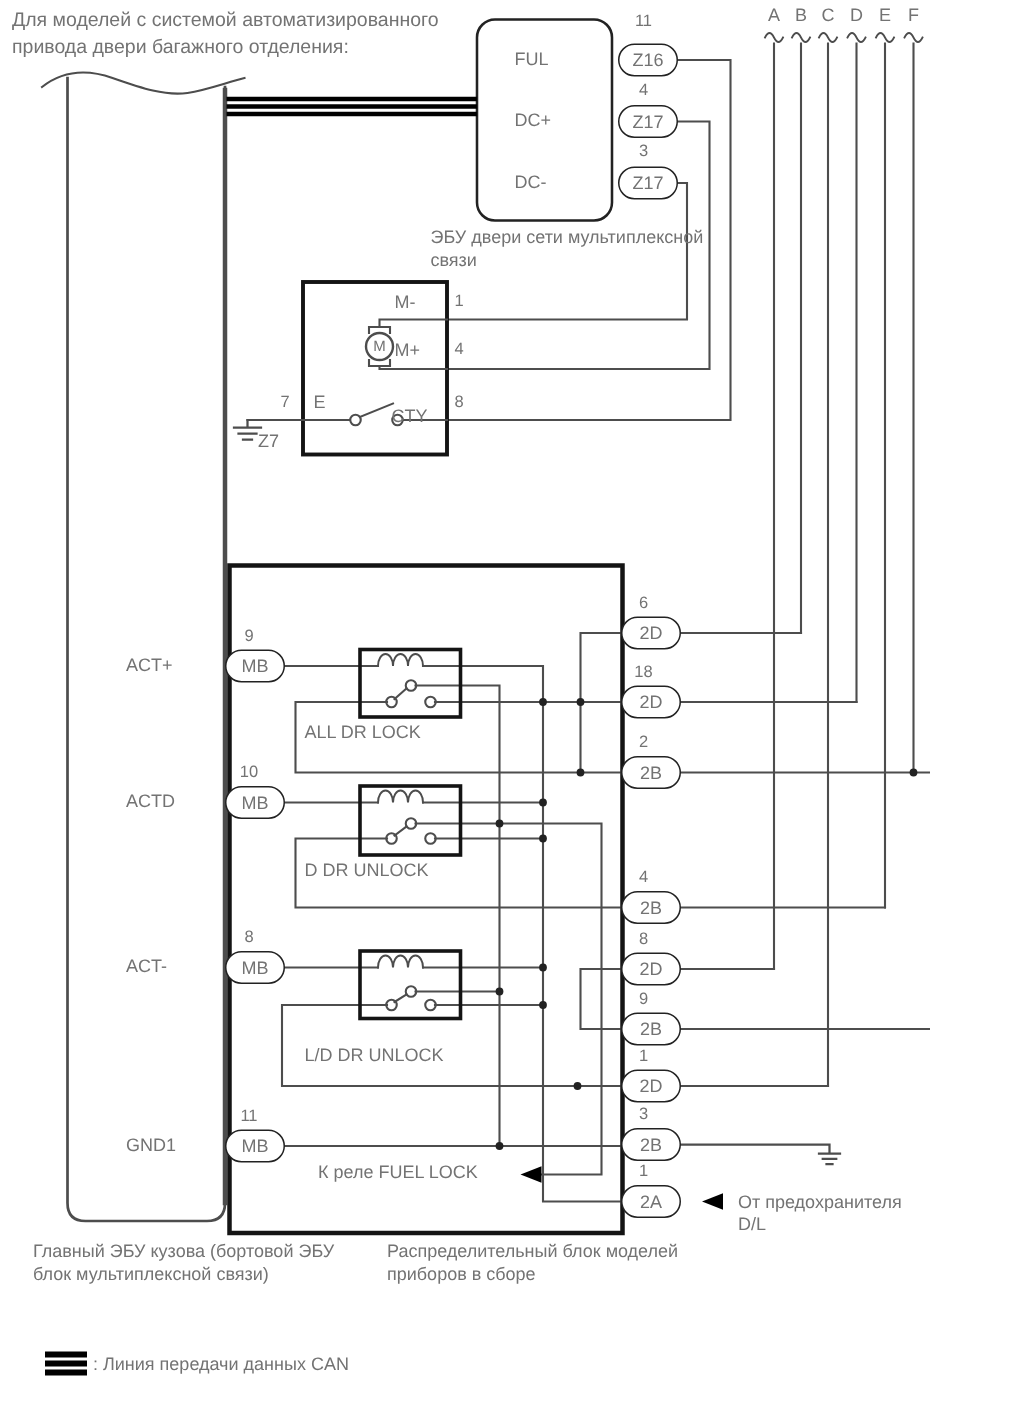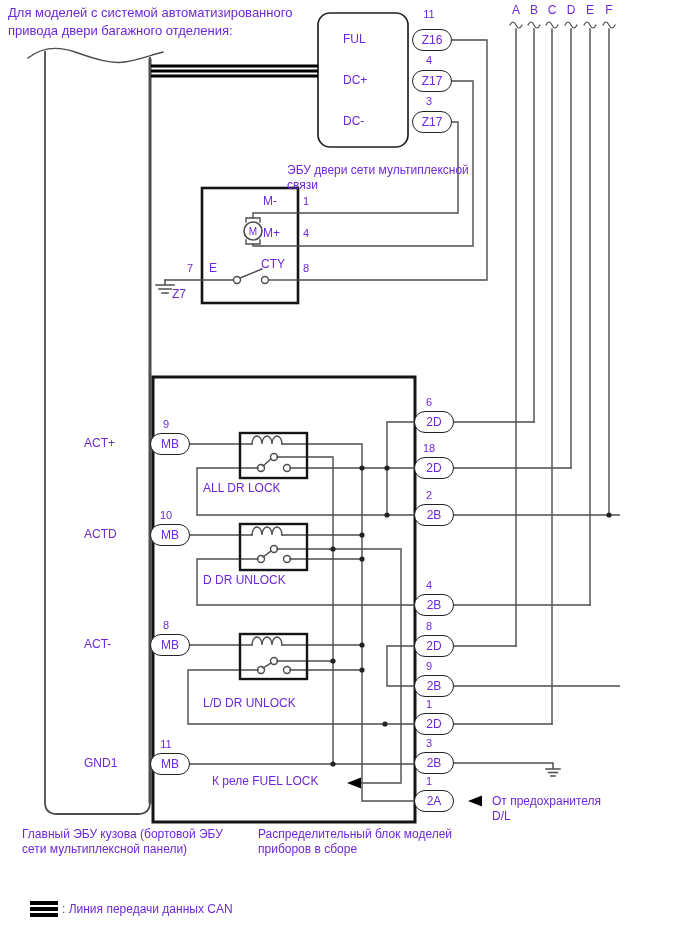--- a/index.html
+++ b/index.html
@@ -1,17 +1,17 @@
 <!DOCTYPE html>
 <html><head>
 <meta charset="utf-8">
 <style>
   html,body{margin:0;padding:0;background:#fff;}
   #canvas{position:relative;width:620px;height:949px;background:#fff;
-          font-family:"Liberation Sans",sans-serif;color:#6d28d9;overflow:hidden;}
+          font-family:"Liberation Sans",sans-serif;color:#737373;overflow:hidden;}
   #wires{position:absolute;left:0;top:0;}
   .t{position:absolute;font-size:12px;line-height:15px;white-space:pre-line;}
   .hdr{font-size:13px;line-height:18px;}
   .pill{position:absolute;width:40px;height:22px;border:1.6px solid #222;border-radius:11px;
         background:#fff;display:flex;align-items:center;justify-content:center;
         font-size:12px;box-sizing:border-box;}
   .pnum{position:absolute;width:24px;text-align:center;font-size:11px;}
   .rlbl{position:absolute;width:60px;font-size:12px;}
   .relay-lbl{position:absolute;width:140px;text-align:left;font-size:12px;}
   .letter{position:absolute;width:18px;text-align:center;font-size:12px;}
@@ -136,31 +136,31 @@
 
   <div class="pnum" style="left:417px;top:8px;">11</div>
   <div class="pnum" style="left:417px;top:54px;">4</div>
   <div class="pnum" style="left:417px;top:95px;">3</div>
   <div class="rlbl" style="left:343px;top:32px;">FUL</div>
   <div class="rlbl" style="left:343px;top:73px;">DC+</div>
   <div class="rlbl" style="left:343px;top:114px;">DC-</div>
   <div class="pill" style="left:412px;top:29px;">Z16</div>
   <div class="pill" style="left:412px;top:70px;">Z17</div>
   <div class="pill" style="left:412px;top:111px;">Z17</div>
-  <div class="t" style="left:287px;top:163px;">ЭБУ двери сети мультиплексной
+  <div class="t" style="left:287px;top:151px;">ЭБУ двери сети мультиплексной
 связи</div>
 
   <div class="t" style="left:248px;top:224px;width:10px;text-align:center;font-size:10px;">M</div>
   <div class="rlbl" style="left:263px;top:194px;width:30px;">M-</div>
   <div class="t small" style="left:303px;top:194px;">1</div>
   <div class="rlbl" style="left:263px;top:226px;width:30px;">M+</div>
   <div class="t small" style="left:303px;top:226px;">4</div>
   <div class="t" style="left:209px;top:261px;">E</div>
   <div class="t small" style="left:187px;top:261px;">7</div>
-  <div class="t" style="left:261px;top:257px;text-align:right;">CTY</div>
+  <div class="t" style="left:261px;top:270px;text-align:right;">CTY</div>
   <div class="t small" style="left:303px;top:261px;">8</div>
   <div class="t" style="left:172px;top:287px;">Z7</div>
 
   <div class="letter" style="left:507px;top:3px;">A</div>
   <div class="letter" style="left:525px;top:3px;">B</div>
   <div class="letter" style="left:543px;top:3px;">C</div>
   <div class="letter" style="left:562px;top:3px;">D</div>
   <div class="letter" style="left:581px;top:3px;">E</div>
   <div class="letter" style="left:600px;top:3px;">F</div>
   <div class="letter" style="left:619px;top:3px;">G</div>
@@ -199,18 +199,18 @@
   <div class="pill" style="left:414px;top:635px;">2D</div>
   <div class="pill" style="left:414px;top:675px;">2B</div>
   <div class="pill" style="left:414px;top:713px;">2D</div>
   <div class="pill" style="left:414px;top:752px;">2B</div>
   <div class="pill" style="left:414px;top:790px;">2A</div>
 
   <div class="t" style="left:212px;top:774px;">К реле FUEL LOCK</div>
   <div class="t" style="left:492px;top:794px;">От предохранителя D/L</div>
 
   <div class="t" style="left:22px;top:827px;">Главный ЭБУ кузова (бортовой ЭБУ
-сети мультиплексной панели)</div>
+блок мультиплексной связи)</div>
   <div class="t" style="left:258px;top:827px;">Распределительный блок моделей
 приборов в сборе</div>
 
   <div class="t" style="left:62px;top:902px;">: Линия передачи данных CAN</div>
 </div>
 
 </body></html>

